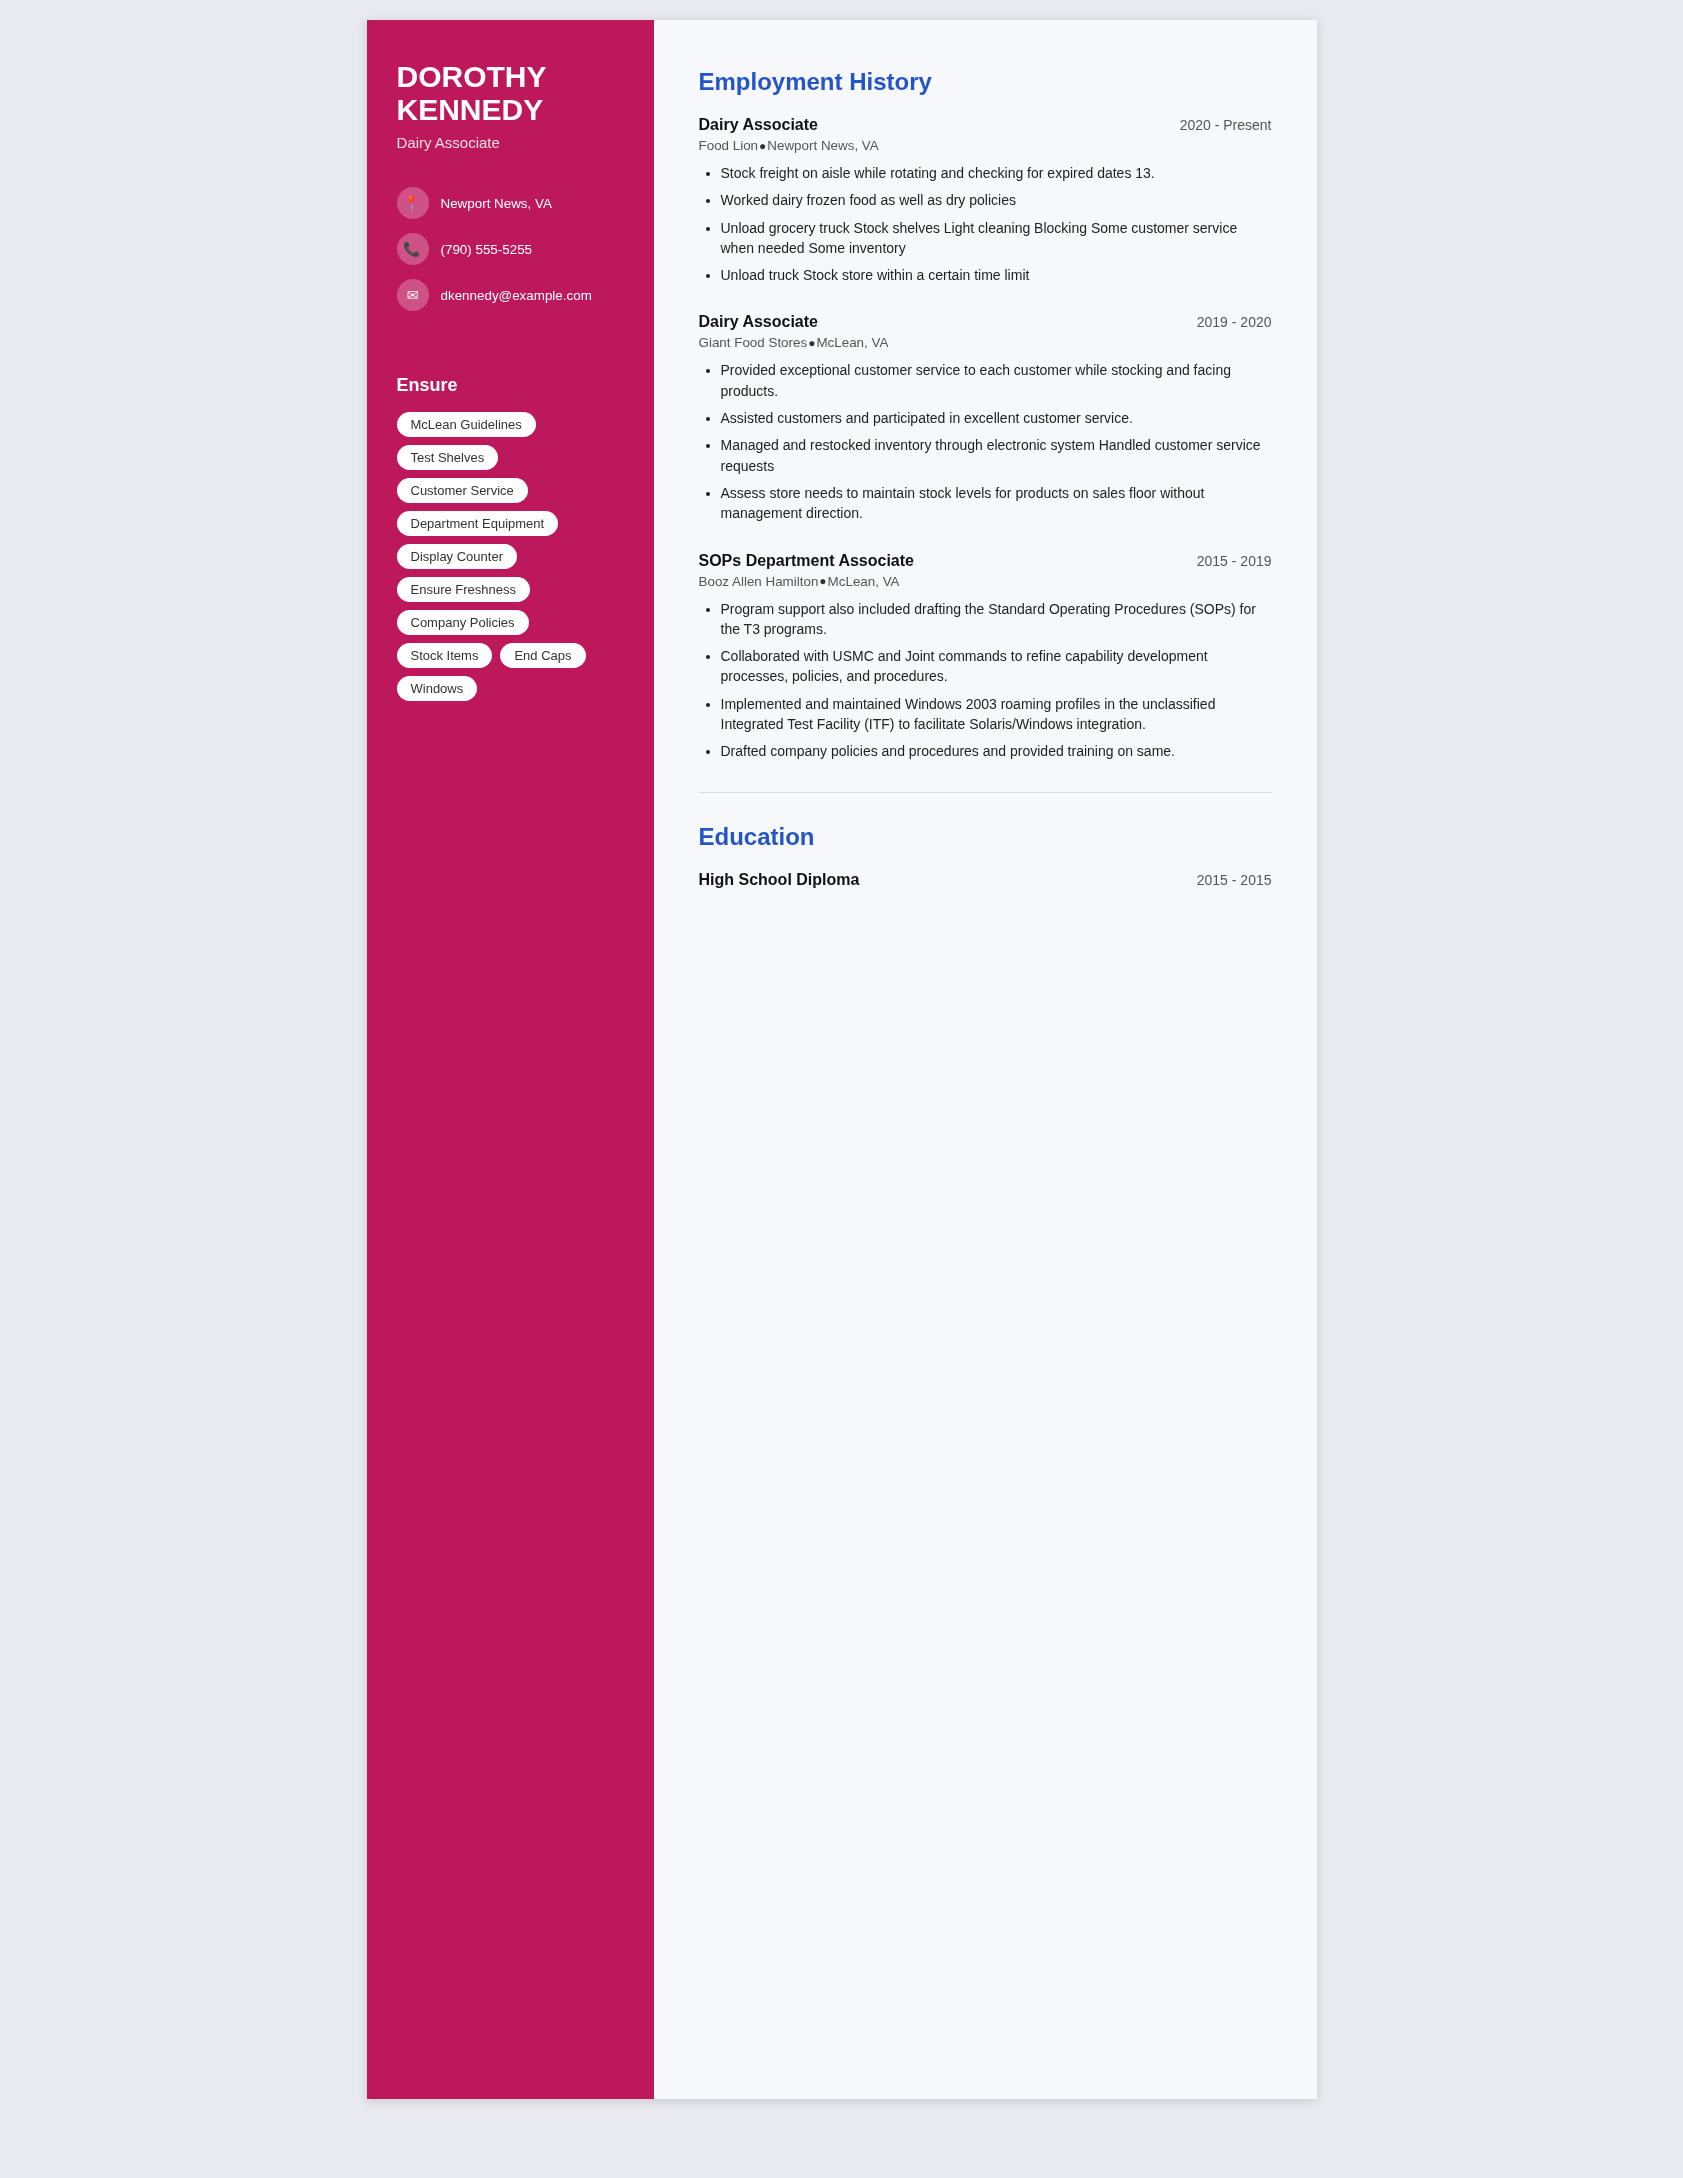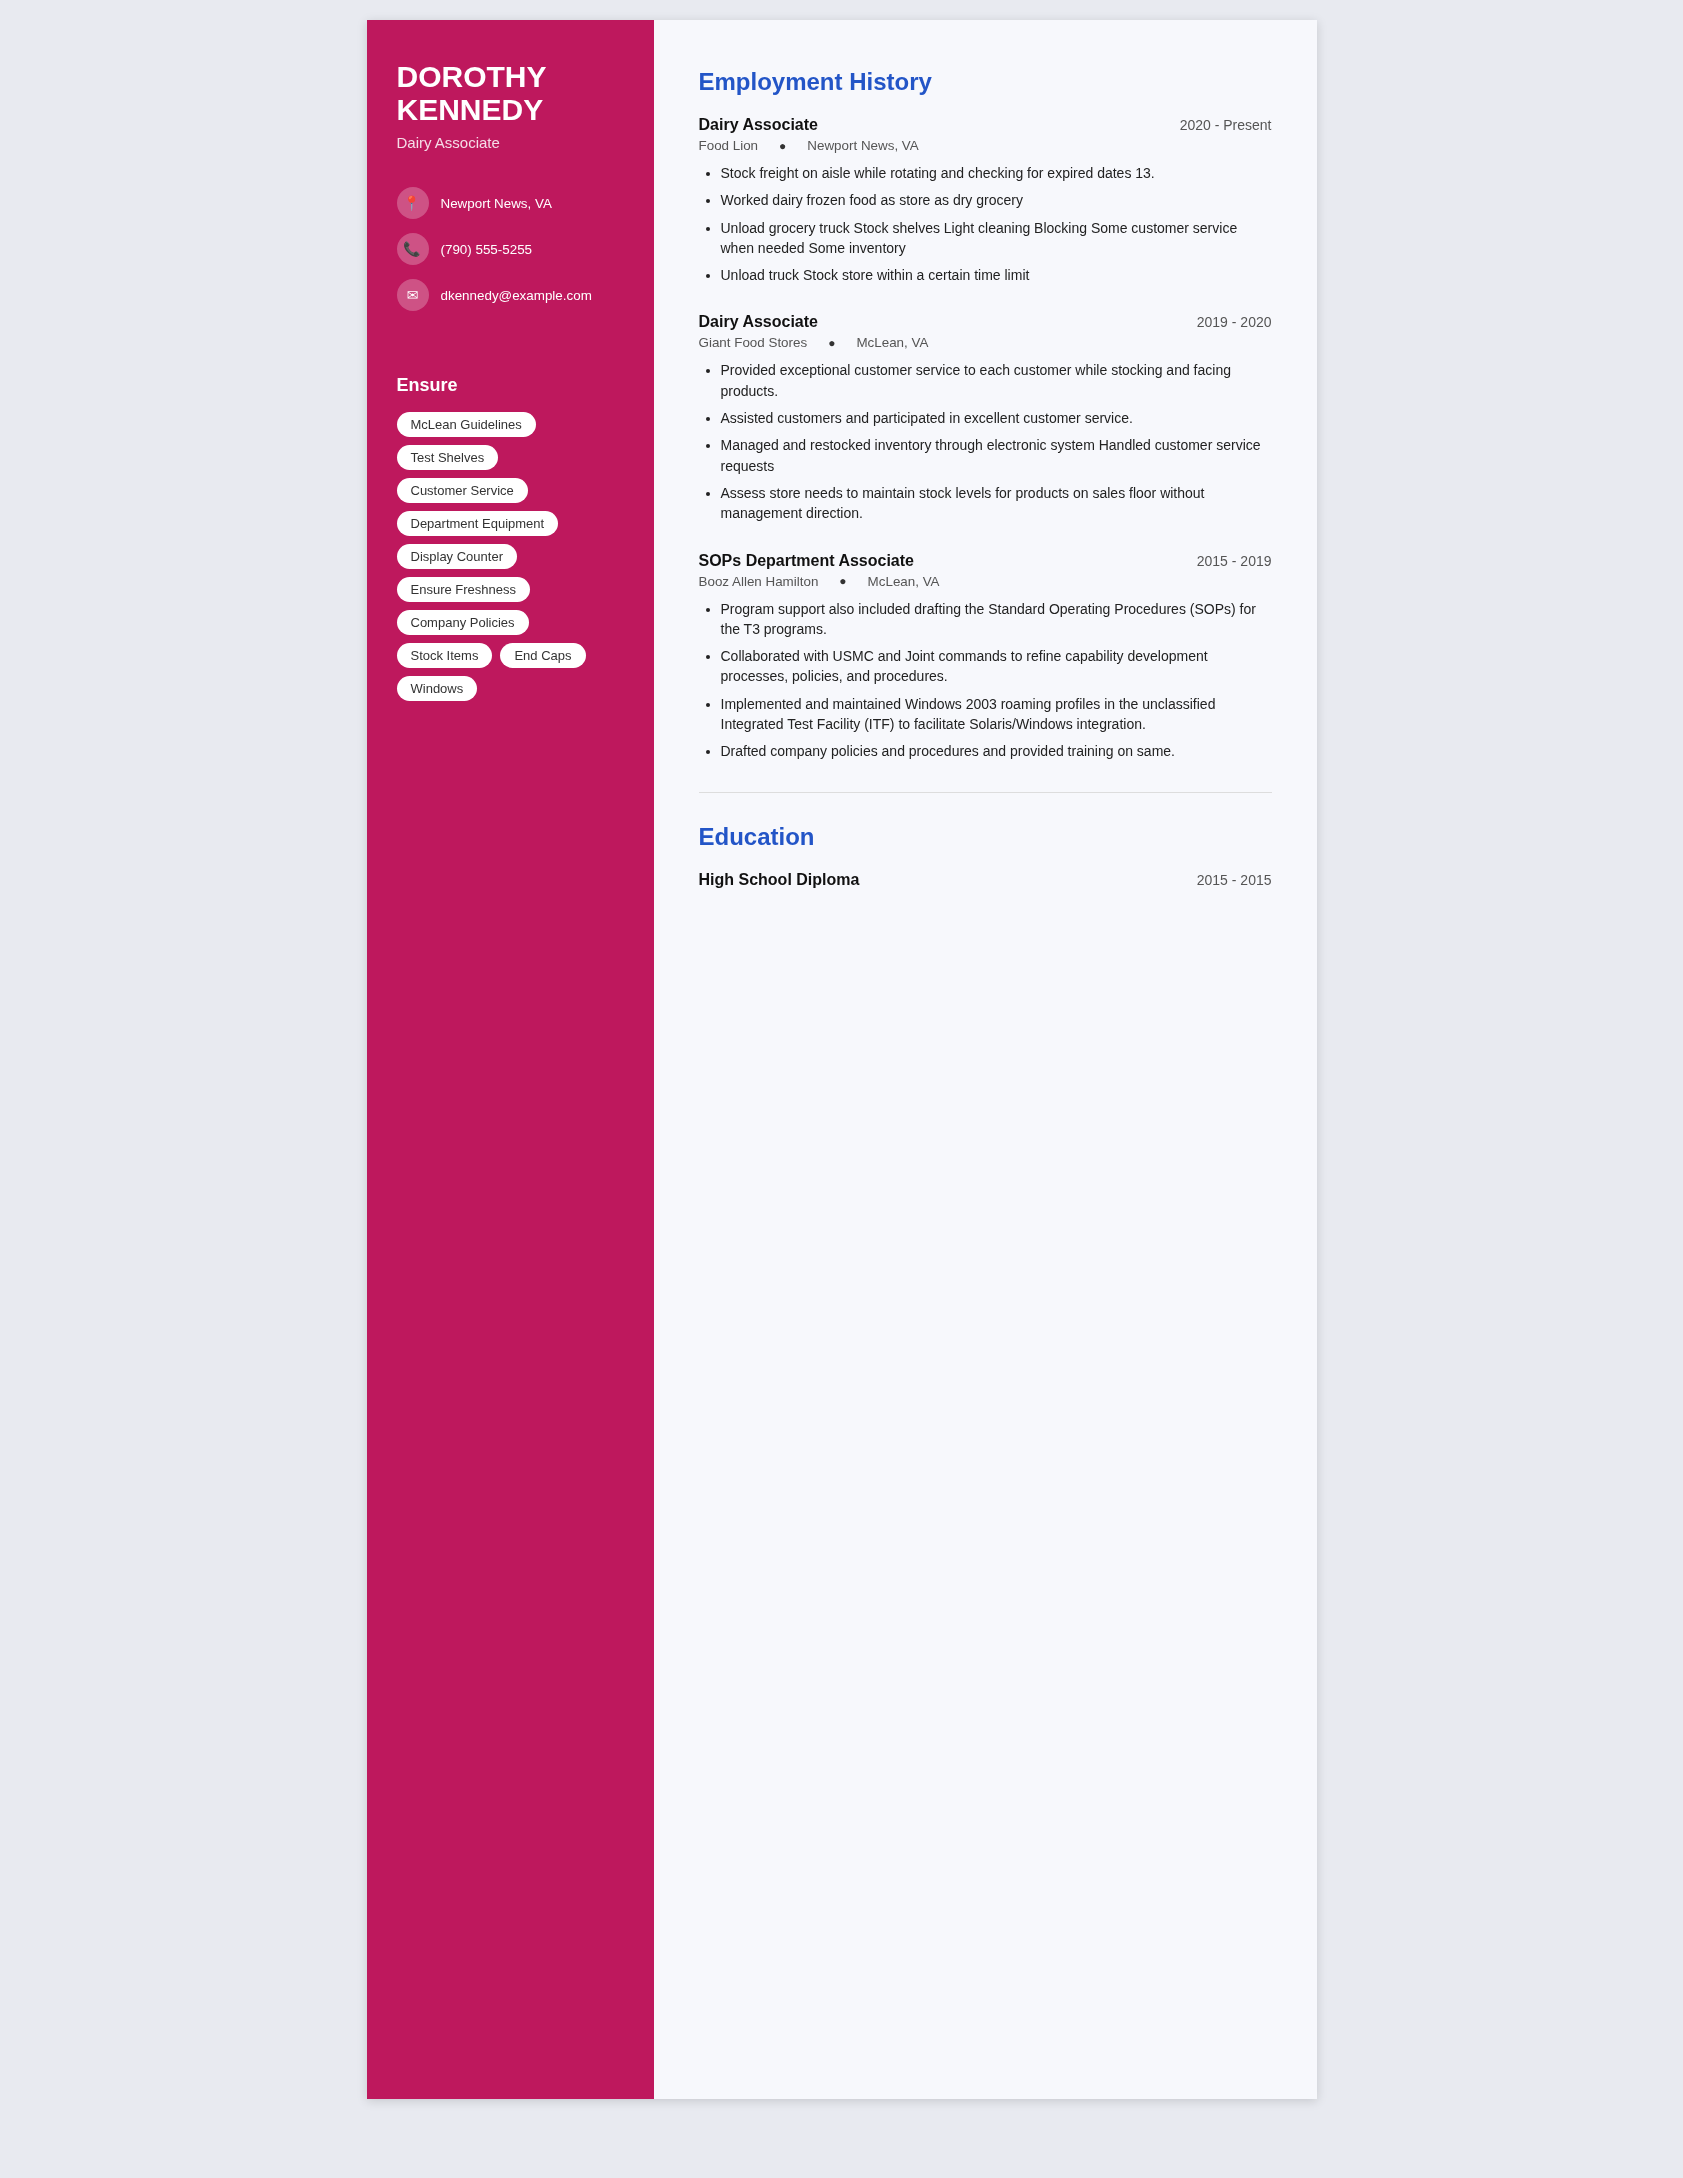--- a/index.html
+++ b/index.html
@@ -118,21 +118,21 @@
       font-size: 14px;
       color: #555;
       white-space: nowrap;
     }
     .job-company {
       font-size: 13.4px;
       color: #555;
       margin-bottom: 10px;
       display: flex;
       align-items: center;
-      gap: 21px;
+      gap: 1px;
     }
     .job-company .dot {
       color: #333;
       font-size: 12px;
     }
     .job-bullets {
       list-style: disc;
       padding-left: 22px;
     }
     .job-bullets li {
@@ -214,21 +214,21 @@
             <span class="job-title">Dairy Associate</span>
             <span class="job-dates">2020 - Present</span>
           </div>
           <div class="job-company">
             <span>Food Lion</span>
             <span class="dot">●</span>
             <span>Newport News, VA</span>
           </div>
           <ul class="job-bullets">
             <li>Stock freight on aisle while rotating and checking for expired dates 13.</li>
-            <li>Worked dairy frozen food as store as dry grocery</li>
+            <li>Worked dairy frozen food as well as dry policies</li>
             <li>Unload grocery truck Stock shelves Light cleaning Blocking Some customer service when needed Some inventory</li>
             <li>Unload truck Stock store within a certain time limit</li>
           </ul>
         </div>
         <div class="job-block">
           <div class="job-header">
             <span class="job-title">Dairy Associate</span>
             <span class="job-dates">2019 - 2020</span>
           </div>
           <div class="job-company">

